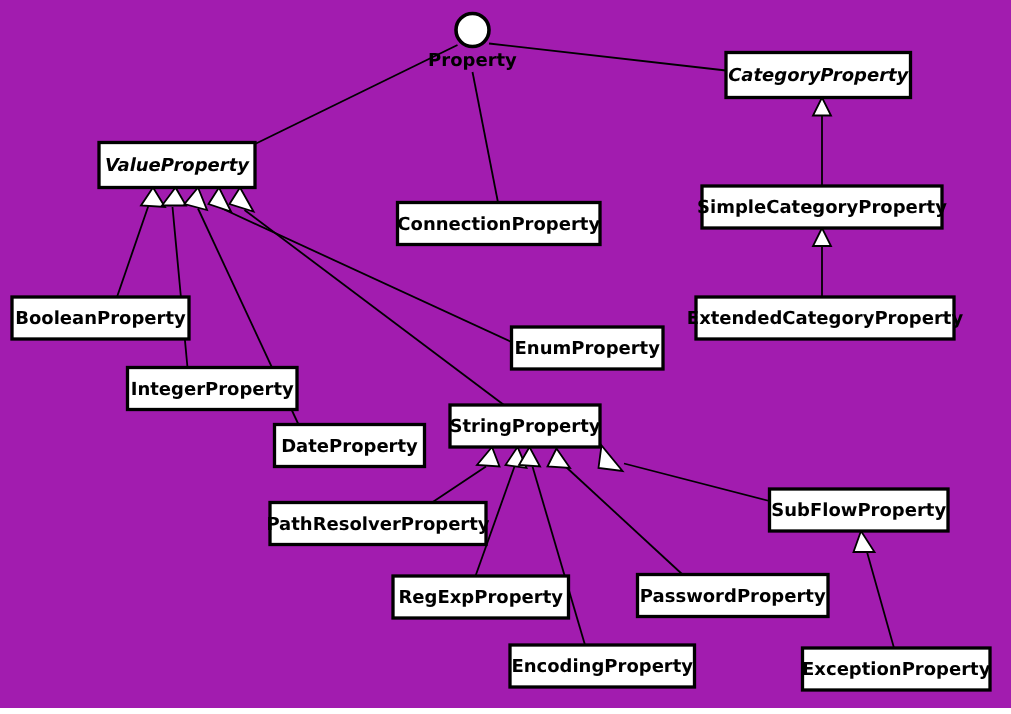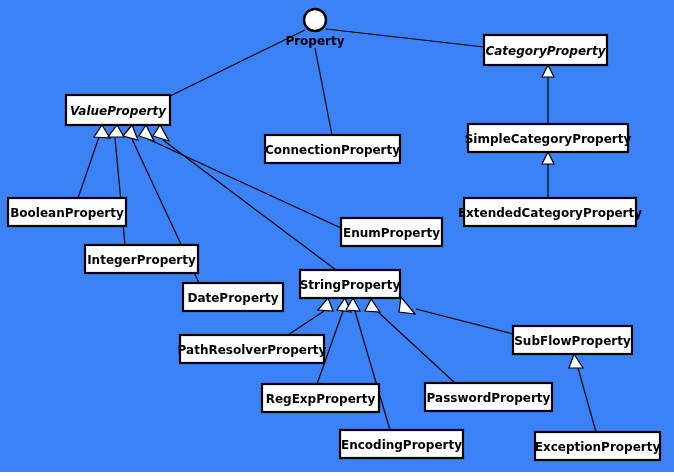--- a/index.html
+++ b/index.html
@@ -10,21 +10,21 @@
   body {
     width: 674px;
     height: 476px;
     font-family: "DejaVu Sans", sans-serif;
     overflow: hidden;
   }
   #diagram-root {
     position: relative;
     width: 674px;
     height: 472px;
-    background: #3b82f6;
+    background: #a21caf;
   }
   svg#uml-canvas {
     position: absolute;
     top: 0;
     left: 0;
     width: 674px;
     height: 476px;
   }
   .edge-line {
     stroke: #000000;

